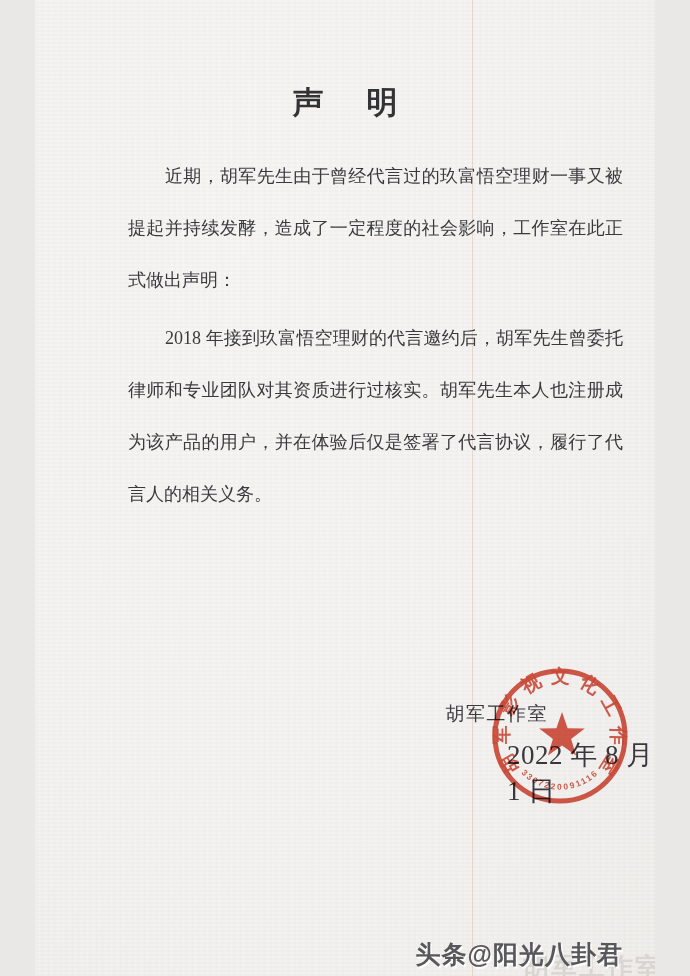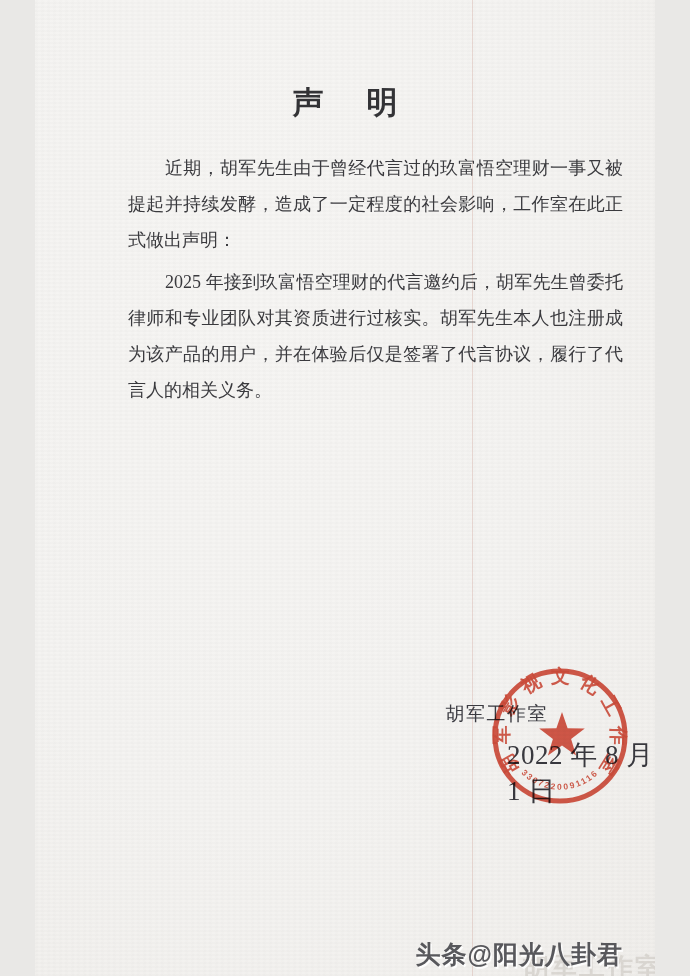--- a/index.html
+++ b/index.html
@@ -26,21 +26,21 @@
   }
   .doc-title{
     position:absolute;top:82px;left:0;width:100%;
     text-align:center;
     font-family:"Liberation Sans","DejaVu Sans",sans-serif;
     font-weight:700;font-size:31px;color:#333336;
     letter-spacing:6px;text-indent:6px;
   }
   .doc-body{
     position:absolute;left:93px;top:150px;width:495px;
-    font-size:18px;line-height:36px;
+    font-size:18px;line-height:52px;
     text-align:justify;text-justify:inter-ideograph;
     color:#3a3a3e;
   }
   .doc-body p{margin:0 0 6px 0;text-indent:37px;}
   .signature-block{position:absolute;left:0;top:0;width:100%;height:100%;pointer-events:none;}
   .sig-name{
     position:absolute;top:701px;right:107px;
     font-size:19px;letter-spacing:1.5px;color:#3a3a40;
   }
   .sig-date{
@@ -71,21 +71,21 @@
 <body>
 
 <div class="page">
   <div class="grain"></div>
   <div class="scan-crease"></div>
 
   <div class="doc-title">声　明</div>
 
   <div class="doc-body">
     <p>近期，胡军先生由于曾经代言过的玖富悟空理财一事又被提起并持续发酵，造成了一定程度的社会影响，工作室在此正式做出声明：</p>
-    <p>2025 年接到玖富悟空理财的代言邀约后，胡军先生曾委托律师和专业团队对其资质进行过核实。胡军先生本人也注册成为该产品的用户，并在体验后仅是签署了代言协议，履行了代言人的相关义务。</p>
+    <p>2018 年接到玖富悟空理财的代言邀约后，胡军先生曾委托律师和专业团队对其资质进行过核实。胡军先生本人也注册成为该产品的用户，并在体验后仅是签署了代言协议，履行了代言人的相关义务。</p>
   </div>
 
   <div class="signature-block">
     <div class="sig-name">胡军工作室</div>
     <div class="sig-date">2022 年 8 月 1 日</div>
   </div>
 
   <svg class="seal" width="156" height="156" viewBox="446 657 156 156" xmlns="http://www.w3.org/2000/svg">
     <defs>
       <path id="seal-arc-top" d="M 486 769 A 52 52 0 1 1 562 769" fill="none"></path>

